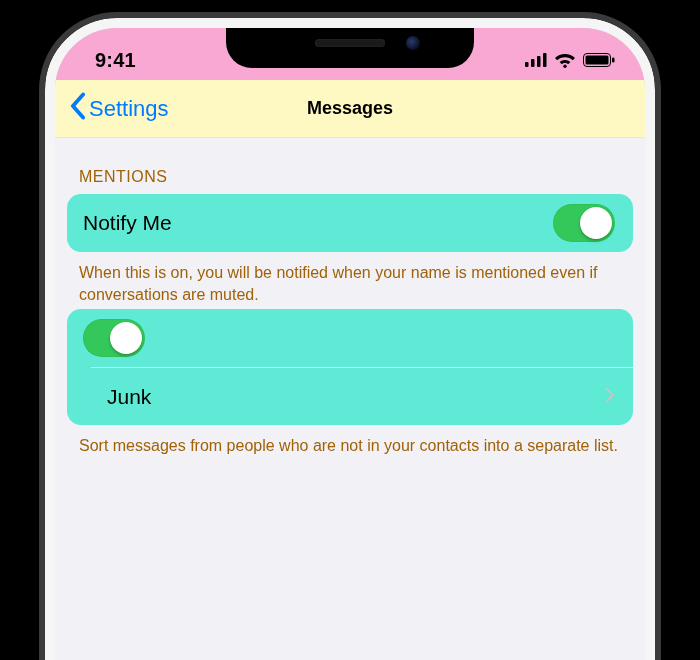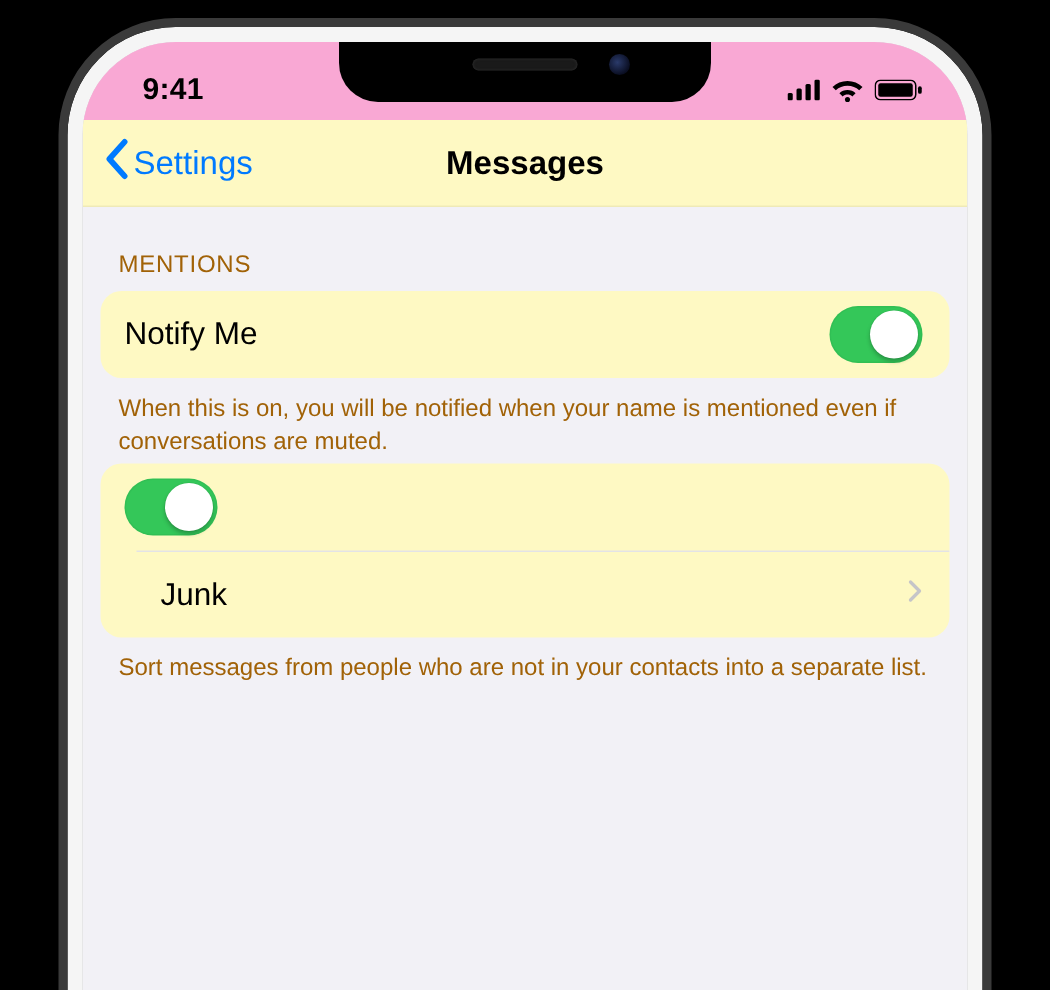--- a/index.html
+++ b/index.html
@@ -67,38 +67,38 @@
       padding: 0 12px;
     }
     .nav-back {
       position: absolute; left: 14px; top: 50%; transform: translateY(-50%);
       display: flex; align-items: center; gap: 2px;
       color: #007aff;
       font-size: 22px;
       cursor: pointer;
     }
     .nav-back svg { width: 18px; height: 28px; stroke: #007aff; }
-    .nav-title { font-size: 22px; font-weight: 600; color: #000; }
+    .nav-title { font-size: 18px; font-weight: 600; color: #000; }
 
     .content { padding: 6px 0 0 0; }
     .section-header {
       padding: 24px 24px 8px 24px;
       color: #a16207;
       font-size: 16px;
       letter-spacing: 0.5px;
     }
     .section-footer {
       padding: 10px 24px 4px 24px;
       color: #a16207;
       font-size: 16px;
       line-height: 1.35;
     }
     .group {
       margin: 0 12px;
-      background: #fef9c3;
+      background: #5eead4;
       border-radius: 14px;
       overflow: hidden;
     }
     .row {
       min-height: 58px;
       display: flex; align-items: center; justify-content: space-between;
       padding: 10px 18px 10px 16px;
       gap: 12px;
     }
     .row + .row { border-top: 1px solid #e3e3e6; margin-left: 24px; }

